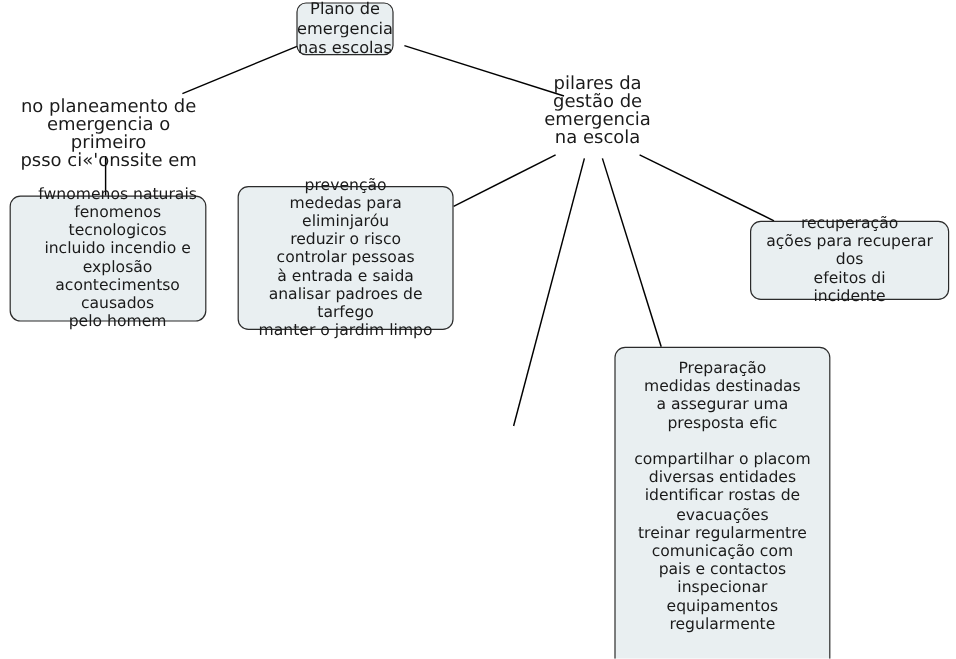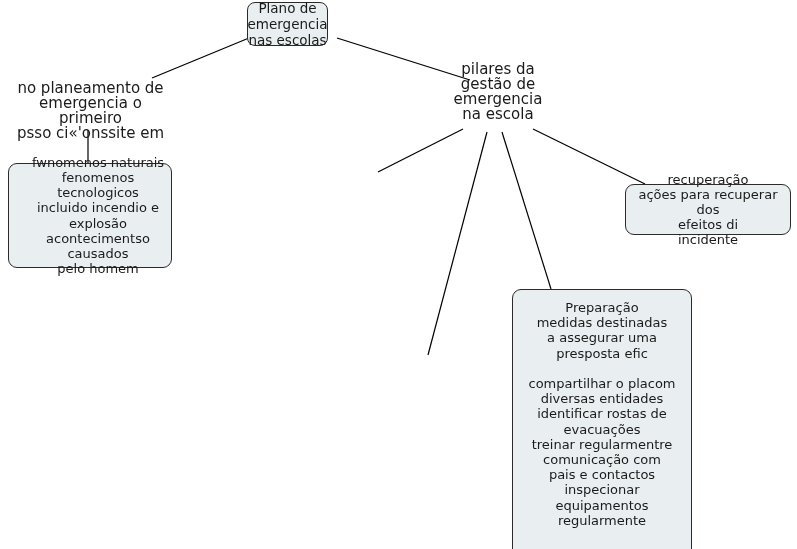--- a/index.html
+++ b/index.html
@@ -95,22 +95,29 @@
 emergencia
 na escola</div>
 
   <div class="node" style="left:8px; top:163px; width:164px; height:105px;padding-left:21px;">fwnomenos  naturais
 fenomenos tecnologicos
 incluido incendio e
 explosão
 acontecimentso causados
 pelo  homem</div>
 
+  <div class="node" style="left:198px; top:155px; width:180px; height:120px;">prevenção
+mededas para eliminjaróu
+reduzir o risco
+controlar pessoas
+à entrada e saida
+analisar padroes de tarfego
+manter o jardim limpo</div>
 
-  <div class="node" style="left:625px; top:184px; width:166px; height:51px;">recuperação
+  <div class="node" style="left:625px; top:184px; width:166px; height:66px;">recuperação
 ações para recuperar dos
 efeitos di
 incidente</div>
 
 
   <div class="node big" style="left:512px; top:289px; width:180px; height:269px;">Preparação
 medidas destinadas
 a assegurar uma
 presposta efic
 

